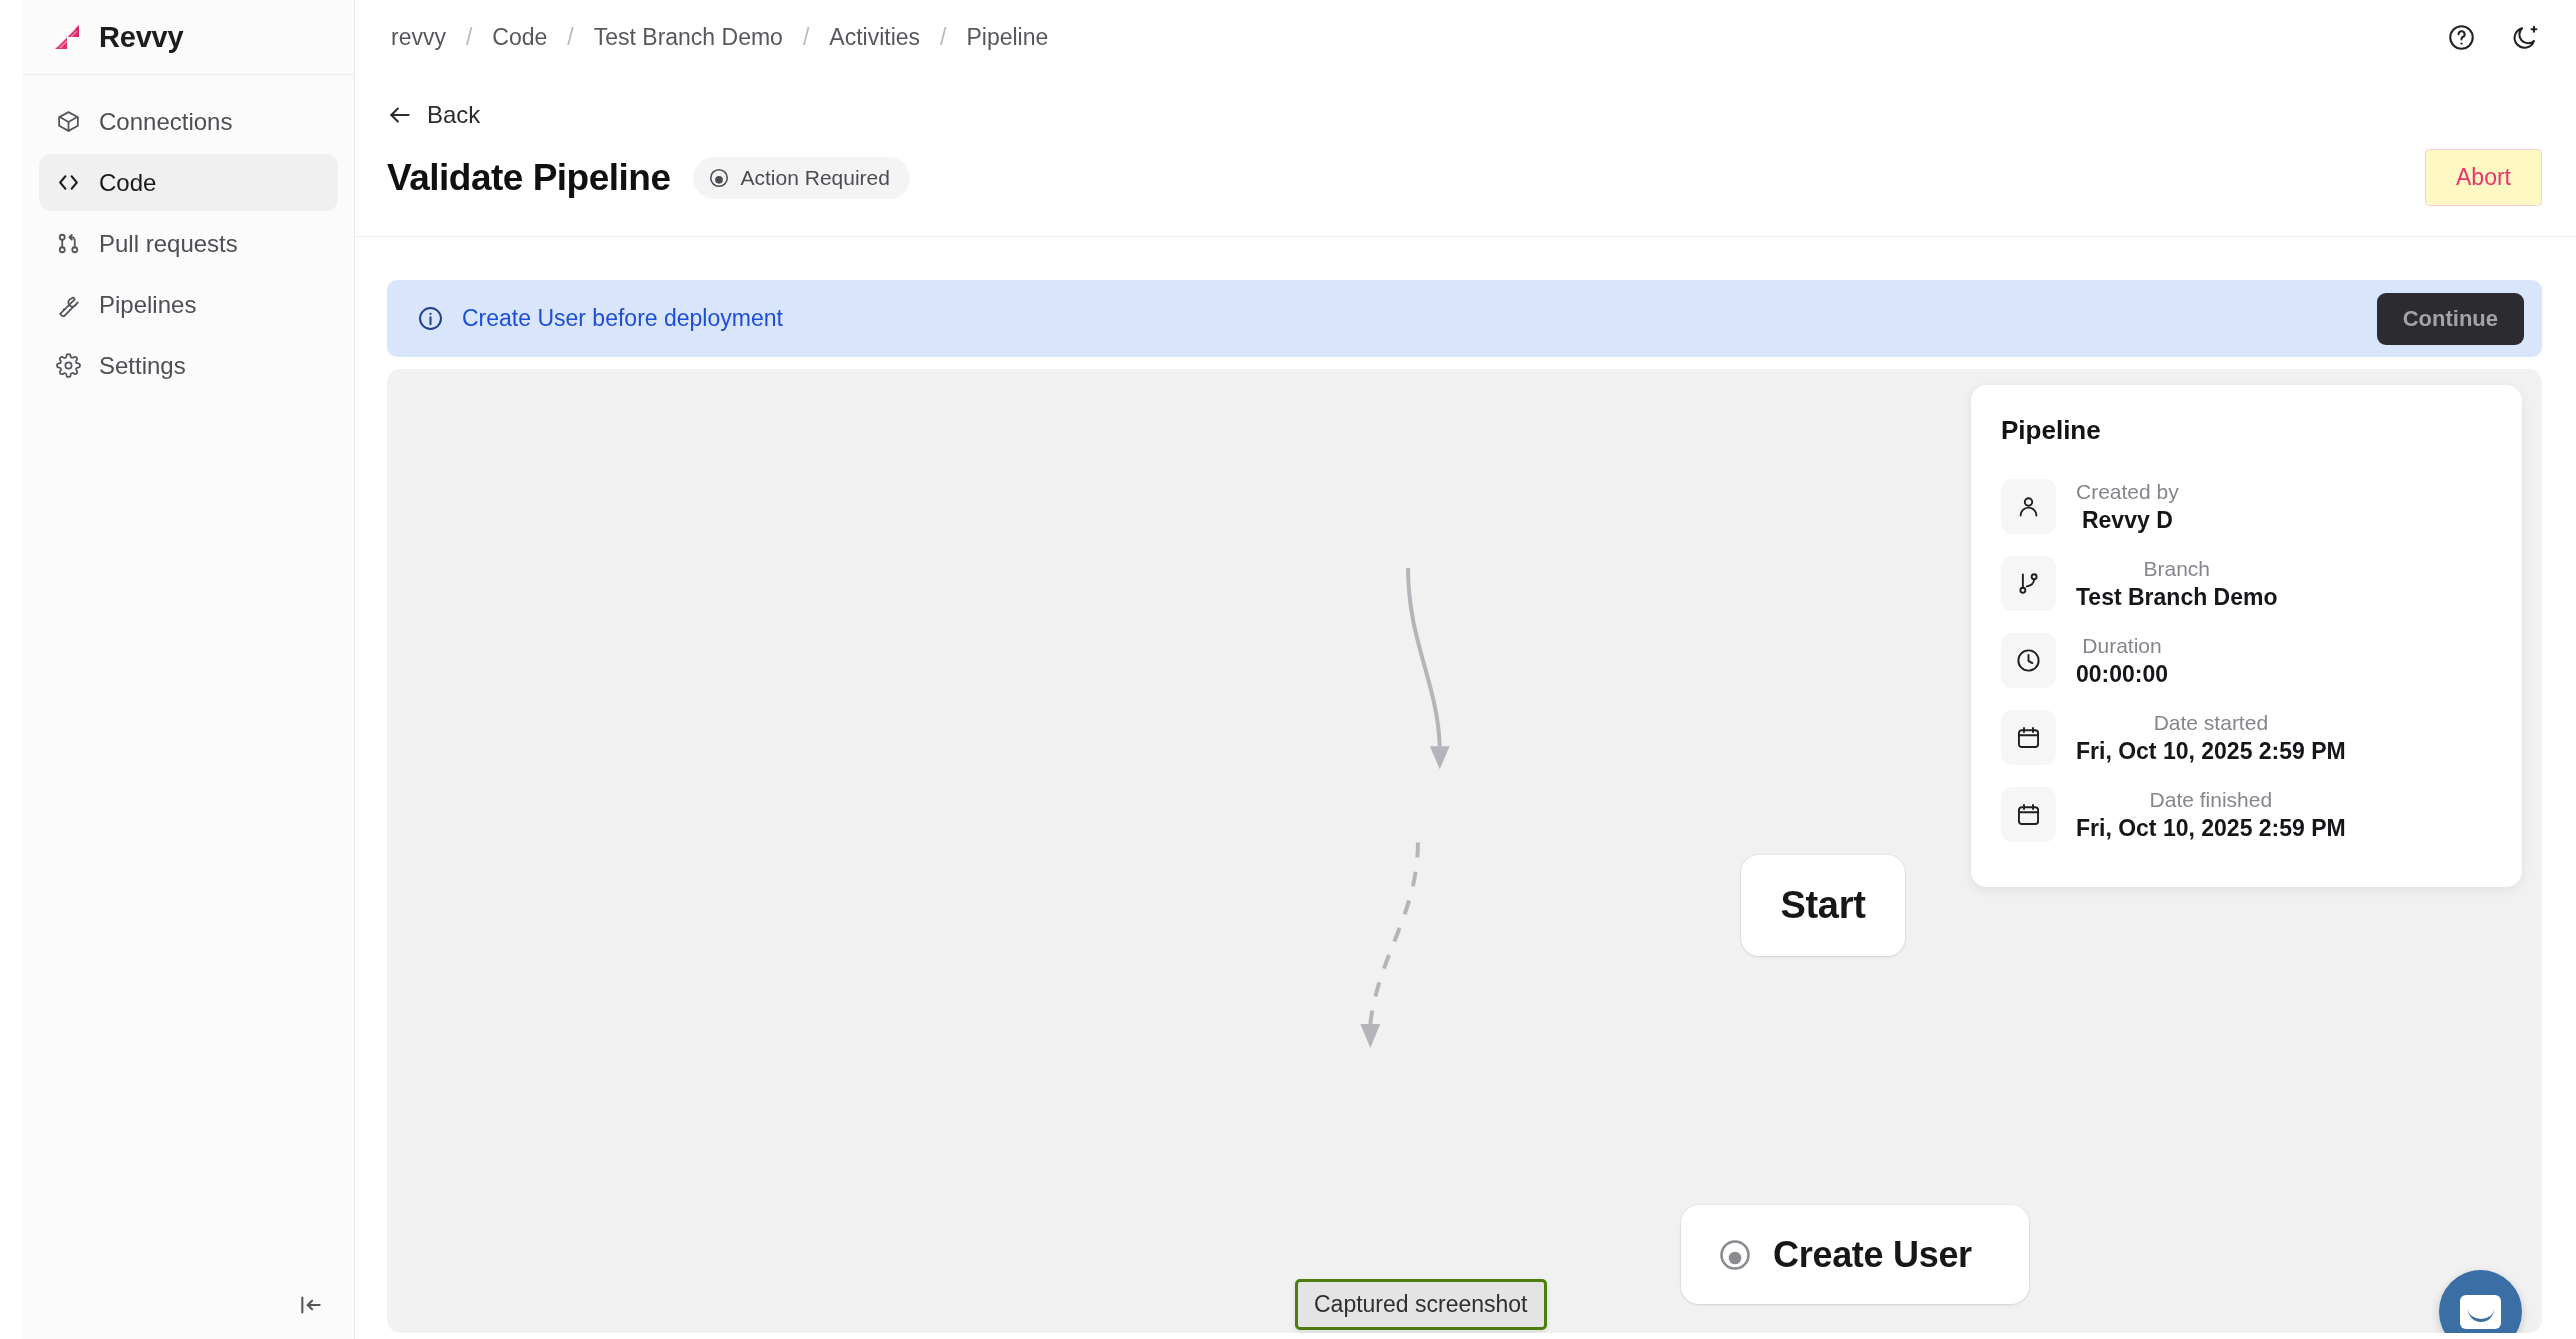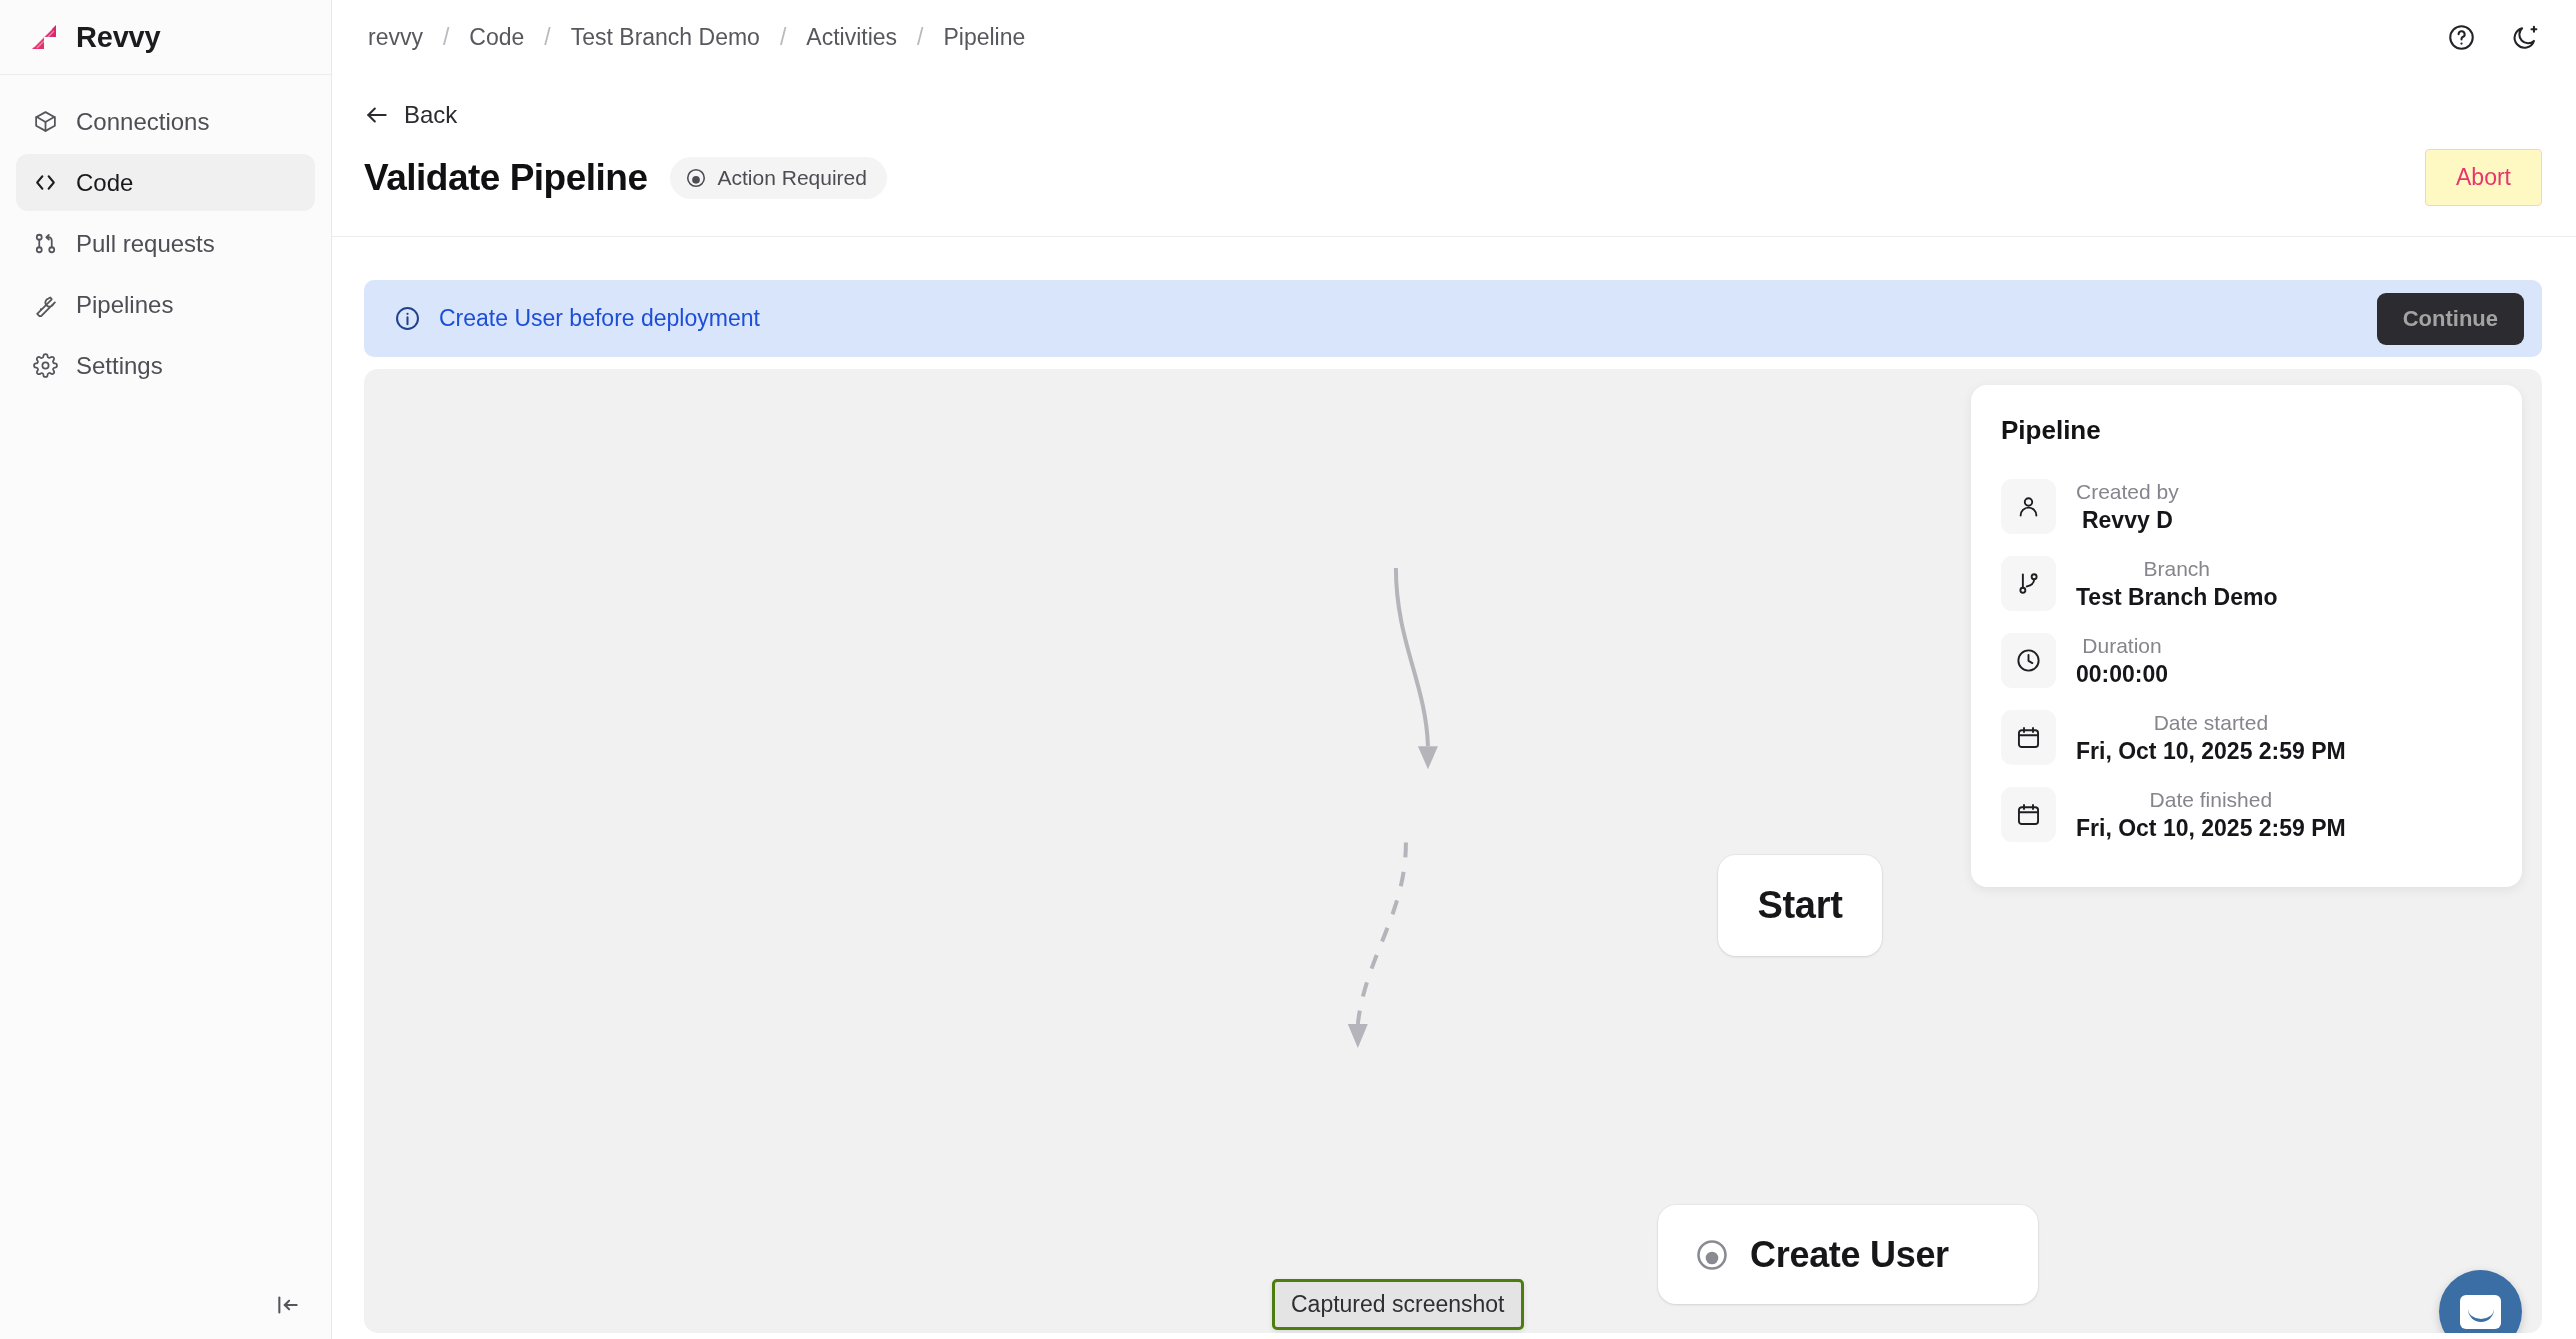--- a/index.html
+++ b/index.html
@@ -3,21 +3,21 @@
 <meta charset="utf-8">
 <style>
   * { box-sizing: border-box; margin: 0; padding: 0; }
   html, body {
     width: 2576px; height: 1339px;
     font-family: "Liberation Sans", sans-serif;
     background: #ffffff;
     overflow: hidden;
     -webkit-font-smoothing: antialiased;
   }
-  .app { display: flex; width: 2576px; height: 1339px; }
+  .app { display: flex; width: 2576px; height: 1339px; padding-left: 23px; }
 
   
   .sidebar {
     width: 332px; height: 100%;
     background: #fbfbfb;
     border-right: 1px solid #e9e9ec;
     display: flex; flex-direction: column;
     flex: 0 0 332px;
   }
   .brand {
@@ -121,21 +121,21 @@
     background: #ffffff;
     border-radius: 18px;
     box-shadow: 0 1px 3px rgba(0,0,0,0.10), 0 0 0 1px rgba(0,0,0,0.03);
     display: flex; align-items: center; justify-content: center;
     gap: 20px;
     cursor: pointer;
   }
   .node-label { font-size: 38px; font-weight: 700; color: #17171a; letter-spacing: -0.3px; }
   .node-label.sm { font-size: 36px; }
   .node-start { left: 1354px; top: 486px; width: 164px; height: 101px; }
-  .node-createuser { left: 1294px; top: 836px; width: 380px; height: 99px; justify-content: flex-start; padding-left: 36px; }
+  .node-createuser { left: 1294px; top: 836px; width: 348px; height: 99px; justify-content: flex-start; padding-left: 36px; }
 
   .tooltip {
     position: absolute; left: 908px; top: 910px;
     background: #e4e4e4;
     border: 3px solid #4d7c0f;
     border-radius: 5px;
     padding: 9px 16px;
     font-size: 23px; color: #2f2f33;
     box-shadow: 0 2px 5px rgba(0,0,0,0.10);
     white-space: nowrap;

